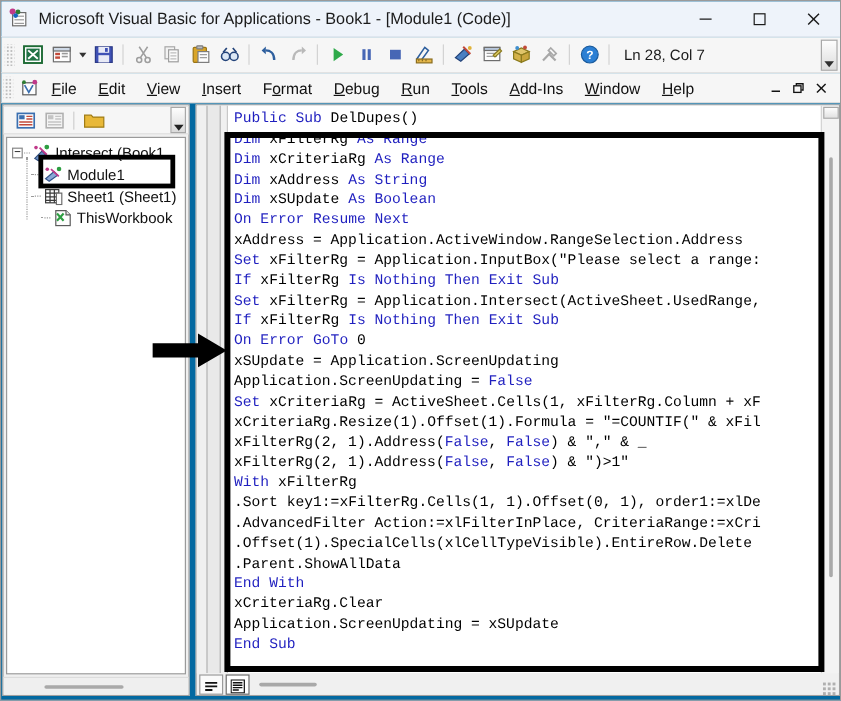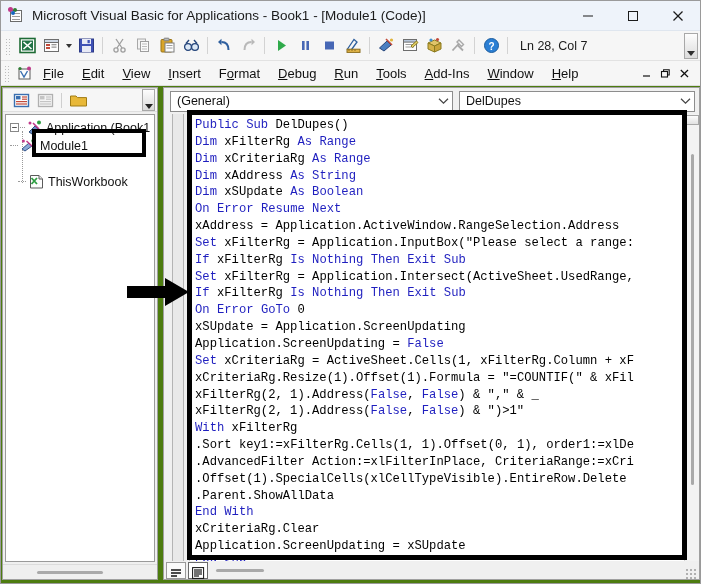--- a/index.html
+++ b/index.html
@@ -7,21 +7,21 @@
     margin: 0; padding: 0;
     width: 701px; height: 584px;
     overflow: hidden;
     background: #ffffff;
     font-family: "Liberation Sans", sans-serif;
   }
   #app {
     position: relative;
     width: 701px; height: 584px;
     border: 1px solid #9a9a9a;
-    background: #4d7c0f;
+    background: #0369a1;
     overflow: hidden;
   }
 
   
   #titlebar {
     position: absolute; left: 0; top: 0; width: 699px; height: 30px;
     background: #eef3fa;
     display: flex; align-items: center;
     border-bottom: 1px solid #dfe6ef;
   }
@@ -539,76 +539,73 @@
         <span class="tree-expander">−</span>
         <span class="dotline" style="width:5px; margin:0 1px;"></span>
         <span class="tree-ico">
           <svg width="17" height="15" viewBox="0 0 17 15">
             <path d="M3 12 L9 6 L12 9 L6 14 Z" fill="#6b8fc4" stroke="#2f4f80"></path>
             <path d="M7 3 L13 9" stroke="#c0398a" stroke-width="1.6"></path>
             <circle cx="13" cy="2.6" r="2" fill="#2e9e42"></circle>
             <circle cx="4" cy="3" r="1.5" fill="#c0398a"></circle>
           </svg>
         </span>
-        <span class="tree-label">Application (Book1</span>
+        <span class="tree-label">Intersect (Book1</span>
       </div>
 
-      <div class="tree-row" style="top:22px; left:4px;">
+      <div class="tree-row" style="top:22px; left:20px;">
         <span class="dotline" style="width:8px; margin-right:2px;"></span>
         <span class="tree-ico">
           <svg width="17" height="15" viewBox="0 0 17 15">
             <path d="M2 11 L9 5 L12 8 L5 13 Z" fill="#8aa8d6" stroke="#33548a"></path>
             <path d="M6.5 3 L13 9" stroke="#c0398a" stroke-width="1.5"></path>
             <circle cx="13.2" cy="2.8" r="1.9" fill="#2e9e42"></circle>
             <circle cx="3.4" cy="3" r="1.5" fill="#c0398a"></circle>
           </svg>
         </span>
         <span class="tree-label">Module1</span>
       </div>
 
-
-      <div class="tree-row" style="top:58px; left:12px;">
+      <div class="tree-row" style="top:40px; left:20px;">
+        <span class="dotline" style="width:8px; margin-right:2px;"></span>
+        <span class="tree-ico">
+          <svg width="17" height="15" viewBox="0 0 17 15">
+            <rect x="2" y="2" width="11" height="11" fill="#fdfdfd" stroke="#3a3a3a"></rect>
+            <line x1="2" y1="5" x2="13" y2="5" stroke="#3a3a3a"></line>
+            <line x1="2" y1="8" x2="13" y2="8" stroke="#3a3a3a"></line>
+            <line x1="2" y1="11" x2="13" y2="11" stroke="#3a3a3a"></line>
+            <line x1="5.7" y1="2" x2="5.7" y2="13" stroke="#3a3a3a"></line>
+            <line x1="9.3" y1="2" x2="9.3" y2="13" stroke="#3a3a3a"></line>
+            <path d="M11 5 L15.5 5 L15.5 14.5 L11 14.5 Z" fill="#fdfdfd" stroke="#6d6d6d"></path>
+          </svg>
+        </span>
+        <span class="tree-label">Sheet1 (Sheet1)</span>
+      </div>
+
+      <div class="tree-row" style="top:58px; left:28px;">
         <span class="dotline" style="width:8px; margin-right:2px;"></span>
         <span class="tree-ico">
           <svg width="17" height="15" viewBox="0 0 17 15">
             <path d="M2.5 1.5 L11 1.5 L14.5 5 L14.5 14 L2.5 14 Z" fill="#fdfdfd" stroke="#5a5a5a"></path>
             <path d="M11 1.5 L11 5 L14.5 5" fill="#e8e8e8" stroke="#5a5a5a"></path>
             <path d="M3.5 4 L9 10 M9 4 L3.5 10" stroke="#2e9e42" stroke-width="1.8"></path>
           </svg>
         </span>
         <span class="tree-label">ThisWorkbook</span>
       </div>
 
       <div id="module-highlight" style="left:26px; top:14px; width:114px; height:28px;"></div>
     </div>
 
     <div id="proj-hscroll">
       <div class="thumb"></div>
     </div>
   </div>
 
   <div id="code-window">
-    <div id="code-dropdowns">
-      <div class="combo" id="combo-general">
-        <span class="val">(General)</span>
-        <span class="chev">
-          <svg width="11" height="8" viewBox="0 0 11 8">
-              <path d="M1 1.8 L5.5 6.2 L10 1.8" fill="none" stroke="#444" stroke-width="1.2"></path>
-            </svg>
-        </span>
-      </div>
-      <div class="combo" id="combo-proc">
-        <span class="val">DelDupes</span>
-        <span class="chev">
-          <svg width="11" height="8" viewBox="0 0 11 8">
-              <path d="M1 1.8 L5.5 6.2 L10 1.8" fill="none" stroke="#444" stroke-width="1.2"></path>
-            </svg>
-        </span>
-      </div>
-    </div>
 
     <div id="code-body">
       <div id="code-margin">
         <div class="inner"></div>
       </div>
       <div id="code-area">
         <div id="code-text"><div><span class="kw" style="color: rgb(31, 31, 191);">Public</span><span class="id"> </span><span class="kw" style="color: rgb(31, 31, 191);">Sub</span><span class="id"> </span><span class="id">DelDupes</span><span class="id">()</span></div><div><span class="kw" style="color: rgb(31, 31, 191);">Dim</span><span class="id"> </span><span class="id">xFilterRg</span><span class="id"> </span><span class="kw" style="color: rgb(31, 31, 191);">As</span><span class="id"> </span><span class="kw" style="color: rgb(31, 31, 191);">Range</span></div><div><span class="kw" style="color: rgb(31, 31, 191);">Dim</span><span class="id"> </span><span class="id">xCriteriaRg</span><span class="id"> </span><span class="kw" style="color: rgb(31, 31, 191);">As</span><span class="id"> </span><span class="kw" style="color: rgb(31, 31, 191);">Range</span></div><div><span class="kw" style="color: rgb(31, 31, 191);">Dim</span><span class="id"> </span><span class="id">xAddress</span><span class="id"> </span><span class="kw" style="color: rgb(31, 31, 191);">As</span><span class="id"> </span><span class="kw" style="color: rgb(31, 31, 191);">String</span></div><div><span class="kw" style="color: rgb(31, 31, 191);">Dim</span><span class="id"> </span><span class="id">xSUpdate</span><span class="id"> </span><span class="kw" style="color: rgb(31, 31, 191);">As</span><span class="id"> </span><span class="kw" style="color: rgb(31, 31, 191);">Boolean</span></div><div><span class="kw" style="color: rgb(31, 31, 191);">On</span><span class="id"> </span><span class="kw" style="color: rgb(31, 31, 191);">Error</span><span class="id"> </span><span class="kw" style="color: rgb(31, 31, 191);">Resume</span><span class="id"> </span><span class="kw" style="color: rgb(31, 31, 191);">Next</span></div><div><span class="id">xAddress</span><span class="id"> = </span><span class="id">Application</span><span class="id">.</span><span class="id">ActiveWindow</span><span class="id">.</span><span class="id">RangeSelection</span><span class="id">.</span><span class="id">Address</span></div><div><span class="kw" style="color: rgb(31, 31, 191);">Set</span><span class="id"> </span><span class="id">xFilterRg</span><span class="id"> = </span><span class="id">Application</span><span class="id">.</span><span class="id">InputBox</span><span class="id">("</span><span class="id">Please</span><span class="id"> </span><span class="id">select</span><span class="id"> </span><span class="id">a</span><span class="id"> </span><span class="id">range</span><span class="id">:</span></div><div><span class="kw" style="color: rgb(31, 31, 191);">If</span><span class="id"> </span><span class="id">xFilterRg</span><span class="id"> </span><span class="kw" style="color: rgb(31, 31, 191);">Is</span><span class="id"> </span><span class="kw" style="color: rgb(31, 31, 191);">Nothing</span><span class="id"> </span><span class="kw" style="color: rgb(31, 31, 191);">Then</span><span class="id"> </span><span class="kw" style="color: rgb(31, 31, 191);">Exit</span><span class="id"> </span><span class="kw" style="color: rgb(31, 31, 191);">Sub</span></div><div><span class="kw" style="color: rgb(31, 31, 191);">Set</span><span class="id"> </span><span class="id">xFilterRg</span><span class="id"> = </span><span class="id">Application</span><span class="id">.</span><span class="id">Intersect</span><span class="id">(</span><span class="id">ActiveSheet</span><span class="id">.</span><span class="id">UsedRange</span><span class="id">,</span></div><div><span class="kw" style="color: rgb(31, 31, 191);">If</span><span class="id"> </span><span class="id">xFilterRg</span><span class="id"> </span><span class="kw" style="color: rgb(31, 31, 191);">Is</span><span class="id"> </span><span class="kw" style="color: rgb(31, 31, 191);">Nothing</span><span class="id"> </span><span class="kw" style="color: rgb(31, 31, 191);">Then</span><span class="id"> </span><span class="kw" style="color: rgb(31, 31, 191);">Exit</span><span class="id"> </span><span class="kw" style="color: rgb(31, 31, 191);">Sub</span></div><div><span class="kw" style="color: rgb(31, 31, 191);">On</span><span class="id"> </span><span class="kw" style="color: rgb(31, 31, 191);">Error</span><span class="id"> </span><span class="kw" style="color: rgb(31, 31, 191);">GoTo</span><span class="id"> 0</span></div><div><span class="id">xSUpdate</span><span class="id"> = </span><span class="id">Application</span><span class="id">.</span><span class="id">ScreenUpdating</span></div><div><span class="id">Application</span><span class="id">.</span><span class="id">ScreenUpdating</span><span class="id"> = </span><span class="kw" style="color: rgb(31, 31, 191);">False</span></div><div><span class="kw" style="color: rgb(31, 31, 191);">Set</span><span class="id"> </span><span class="id">xCriteriaRg</span><span class="id"> = </span><span class="id">ActiveSheet</span><span class="id">.</span><span class="id">Cells</span><span class="id">(1, </span><span class="id">xFilterRg</span><span class="id">.</span><span class="id">Column</span><span class="id"> + </span><span class="id">xF</span></div><div><span class="id">xCriteriaRg</span><span class="id">.</span><span class="id">Resize</span><span class="id">(1).</span><span class="id">Offset</span><span class="id">(1).</span><span class="id">Formula</span><span class="id"> = "=</span><span class="id">COUNTIF</span><span class="id">(" &amp; </span><span class="id">xFil</span></div><div><span class="id">xFilterRg</span><span class="id">(2, 1).</span><span class="id">Address</span><span class="id">(</span><span class="kw" style="color: rgb(31, 31, 191);">False</span><span class="id">, </span><span class="kw" style="color: rgb(31, 31, 191);">False</span><span class="id">) &amp; "," &amp; </span><span class="id">_</span></div><div><span class="id">xFilterRg</span><span class="id">(2, 1).</span><span class="id">Address</span><span class="id">(</span><span class="kw" style="color: rgb(31, 31, 191);">False</span><span class="id">, </span><span class="kw" style="color: rgb(31, 31, 191);">False</span><span class="id">) &amp; ")&gt;1"</span></div><div><span class="kw" style="color: rgb(31, 31, 191);">With</span><span class="id"> </span><span class="id">xFilterRg</span></div><div><span class="id">.</span><span class="id">Sort</span><span class="id"> </span><span class="id">key1</span><span class="id">:=</span><span class="id">xFilterRg</span><span class="id">.</span><span class="id">Cells</span><span class="id">(1, 1).</span><span class="id">Offset</span><span class="id">(0, 1), </span><span class="id">order1</span><span class="id">:=</span><span class="id">xlDe</span></div><div><span class="id">.</span><span class="id">AdvancedFilter</span><span class="id"> </span><span class="id">Action</span><span class="id">:=</span><span class="id">xlFilterInPlace</span><span class="id">, </span><span class="id">CriteriaRange</span><span class="id">:=</span><span class="id">xCri</span></div><div><span class="id">.</span><span class="id">Offset</span><span class="id">(1).</span><span class="id">SpecialCells</span><span class="id">(</span><span class="id">xlCellTypeVisible</span><span class="id">).</span><span class="id">EntireRow</span><span class="id">.</span><span class="id">Delete</span></div><div><span class="id">.</span><span class="id">Parent</span><span class="id">.</span><span class="id">ShowAllData</span></div><div><span class="kw" style="color: rgb(31, 31, 191);">End</span><span class="id"> </span><span class="kw" style="color: rgb(31, 31, 191);">With</span></div><div><span class="id">xCriteriaRg</span><span class="id">.</span><span class="id">Clear</span></div><div><span class="id">Application</span><span class="id">.</span><span class="id">ScreenUpdating</span><span class="id"> = </span><span class="id">xSUpdate</span></div><div><span class="kw" style="color: rgb(31, 31, 191);">End</span><span class="id"> </span><span class="kw" style="color: rgb(31, 31, 191);">Sub</span></div></div>
       </div>
       <div id="code-vscroll">
         <div class="capbox"></div>

